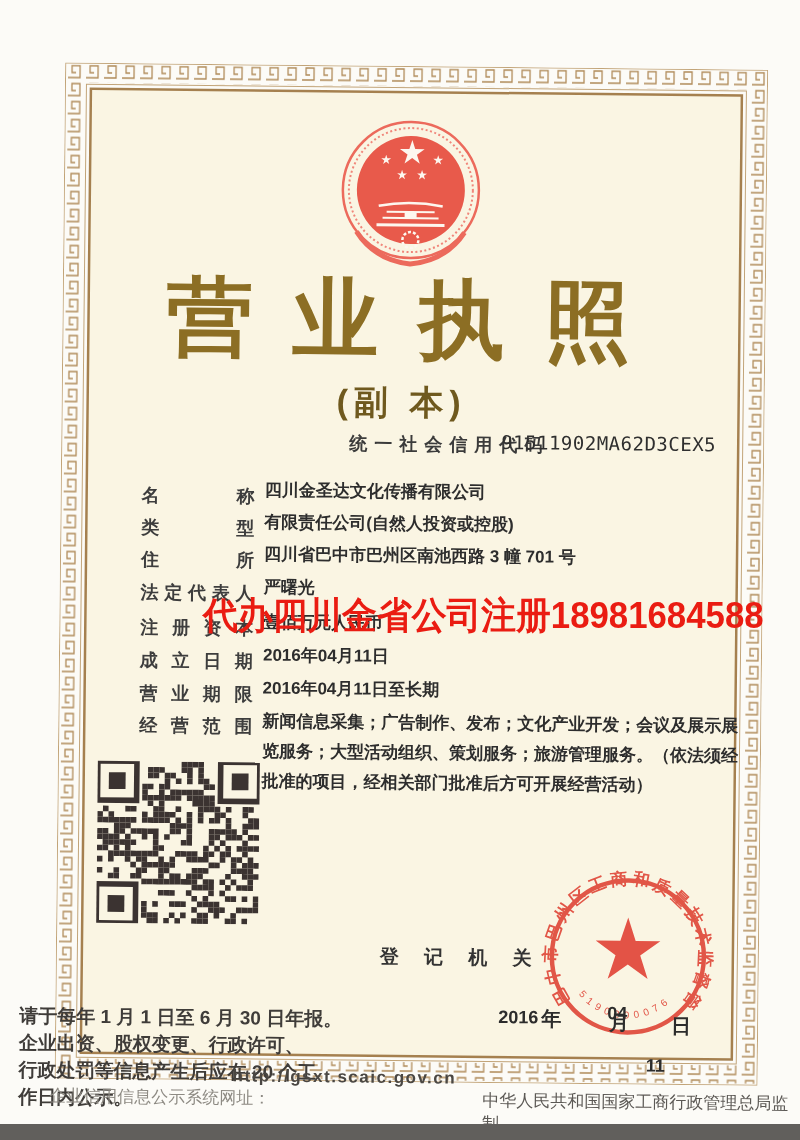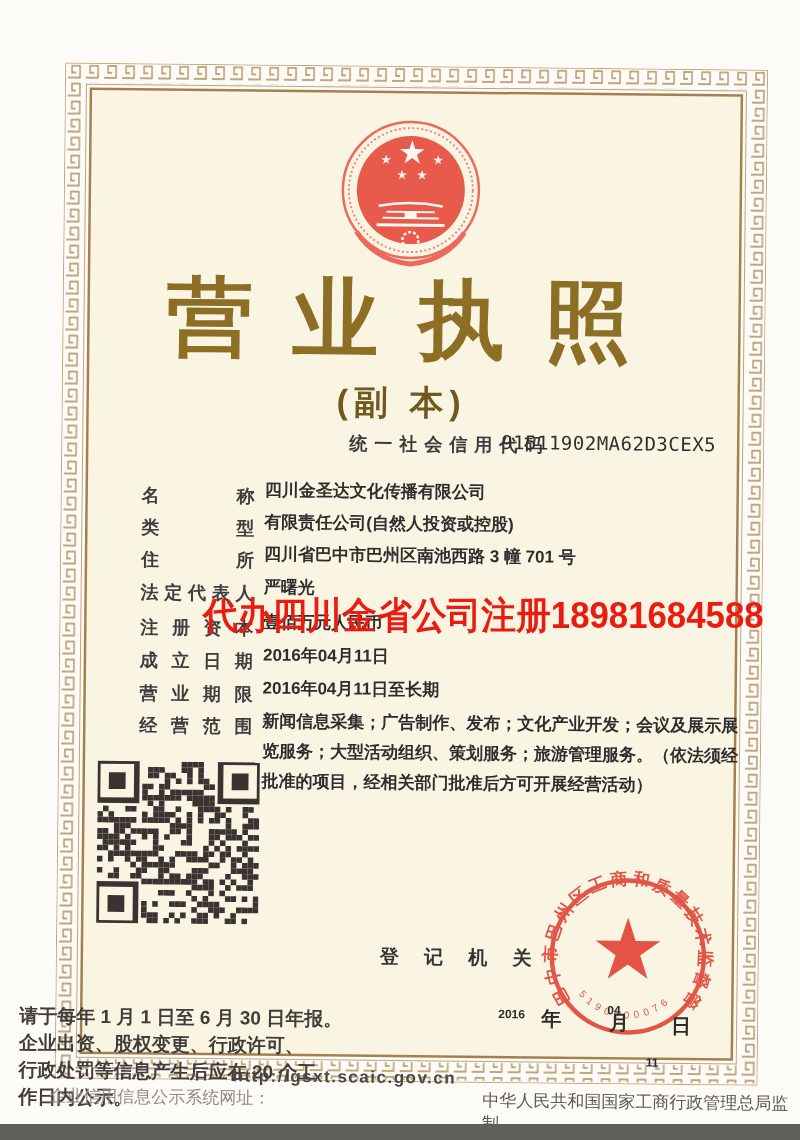--- a/index.html
+++ b/index.html
@@ -21,21 +21,21 @@
   .flabel{position:absolute;left:141px;width:113px;font-size:18px;font-weight:600;color:#3d3d3d;
          text-align:justify;text-align-last:justify;}
   .fvalue{position:absolute;left:264px;width:478px;font-size:17px;font-weight:bold;color:#2d2d2d;}
   .scope{line-height:30px;}
   .qr{position:absolute;left:100px;top:764px;width:162px;height:162px;}
   .reg-label{position:absolute;left:384px;top:944px;font-size:19px;font-weight:600;
          color:#333;letter-spacing:10px;}
   .seal{position:absolute;left:532px;top:854px;width:200px;height:200px;opacity:.93;}
   .dt{position:absolute;font-weight:bold;color:#2c2c2c;}
   .dt-cjk{font-size:20px;font-weight:600;}
-  .dt-num{font-size:12px;}
+  .dt-num{font-size:18px;}
   .notes{position:absolute;left:24px;top:1006px;width:350px;font-size:19px;font-weight:600;
          color:#3f3c39;line-height:27px;}
   .url{position:absolute;left:238px;top:1068px;font-size:17px;font-weight:bold;
          color:#4a4743;letter-spacing:1.5px;}
   .site-label{position:absolute;left:55px;top:1088px;font-size:17px;color:#8d8a83;}
   .authority{position:absolute;left:488px;top:1088px;font-size:17px;color:#5c5955;}
   .watermark{position:absolute;left:203px;top:591px;font-size:37px;font-weight:600;color:#ea1c12;
          transform:scaleX(.94);transform-origin:left top;white-space:nowrap;}
   .scan-strip{position:absolute;left:0;top:1124px;width:800px;height:16px;background:#615f5c;}
 </style>

